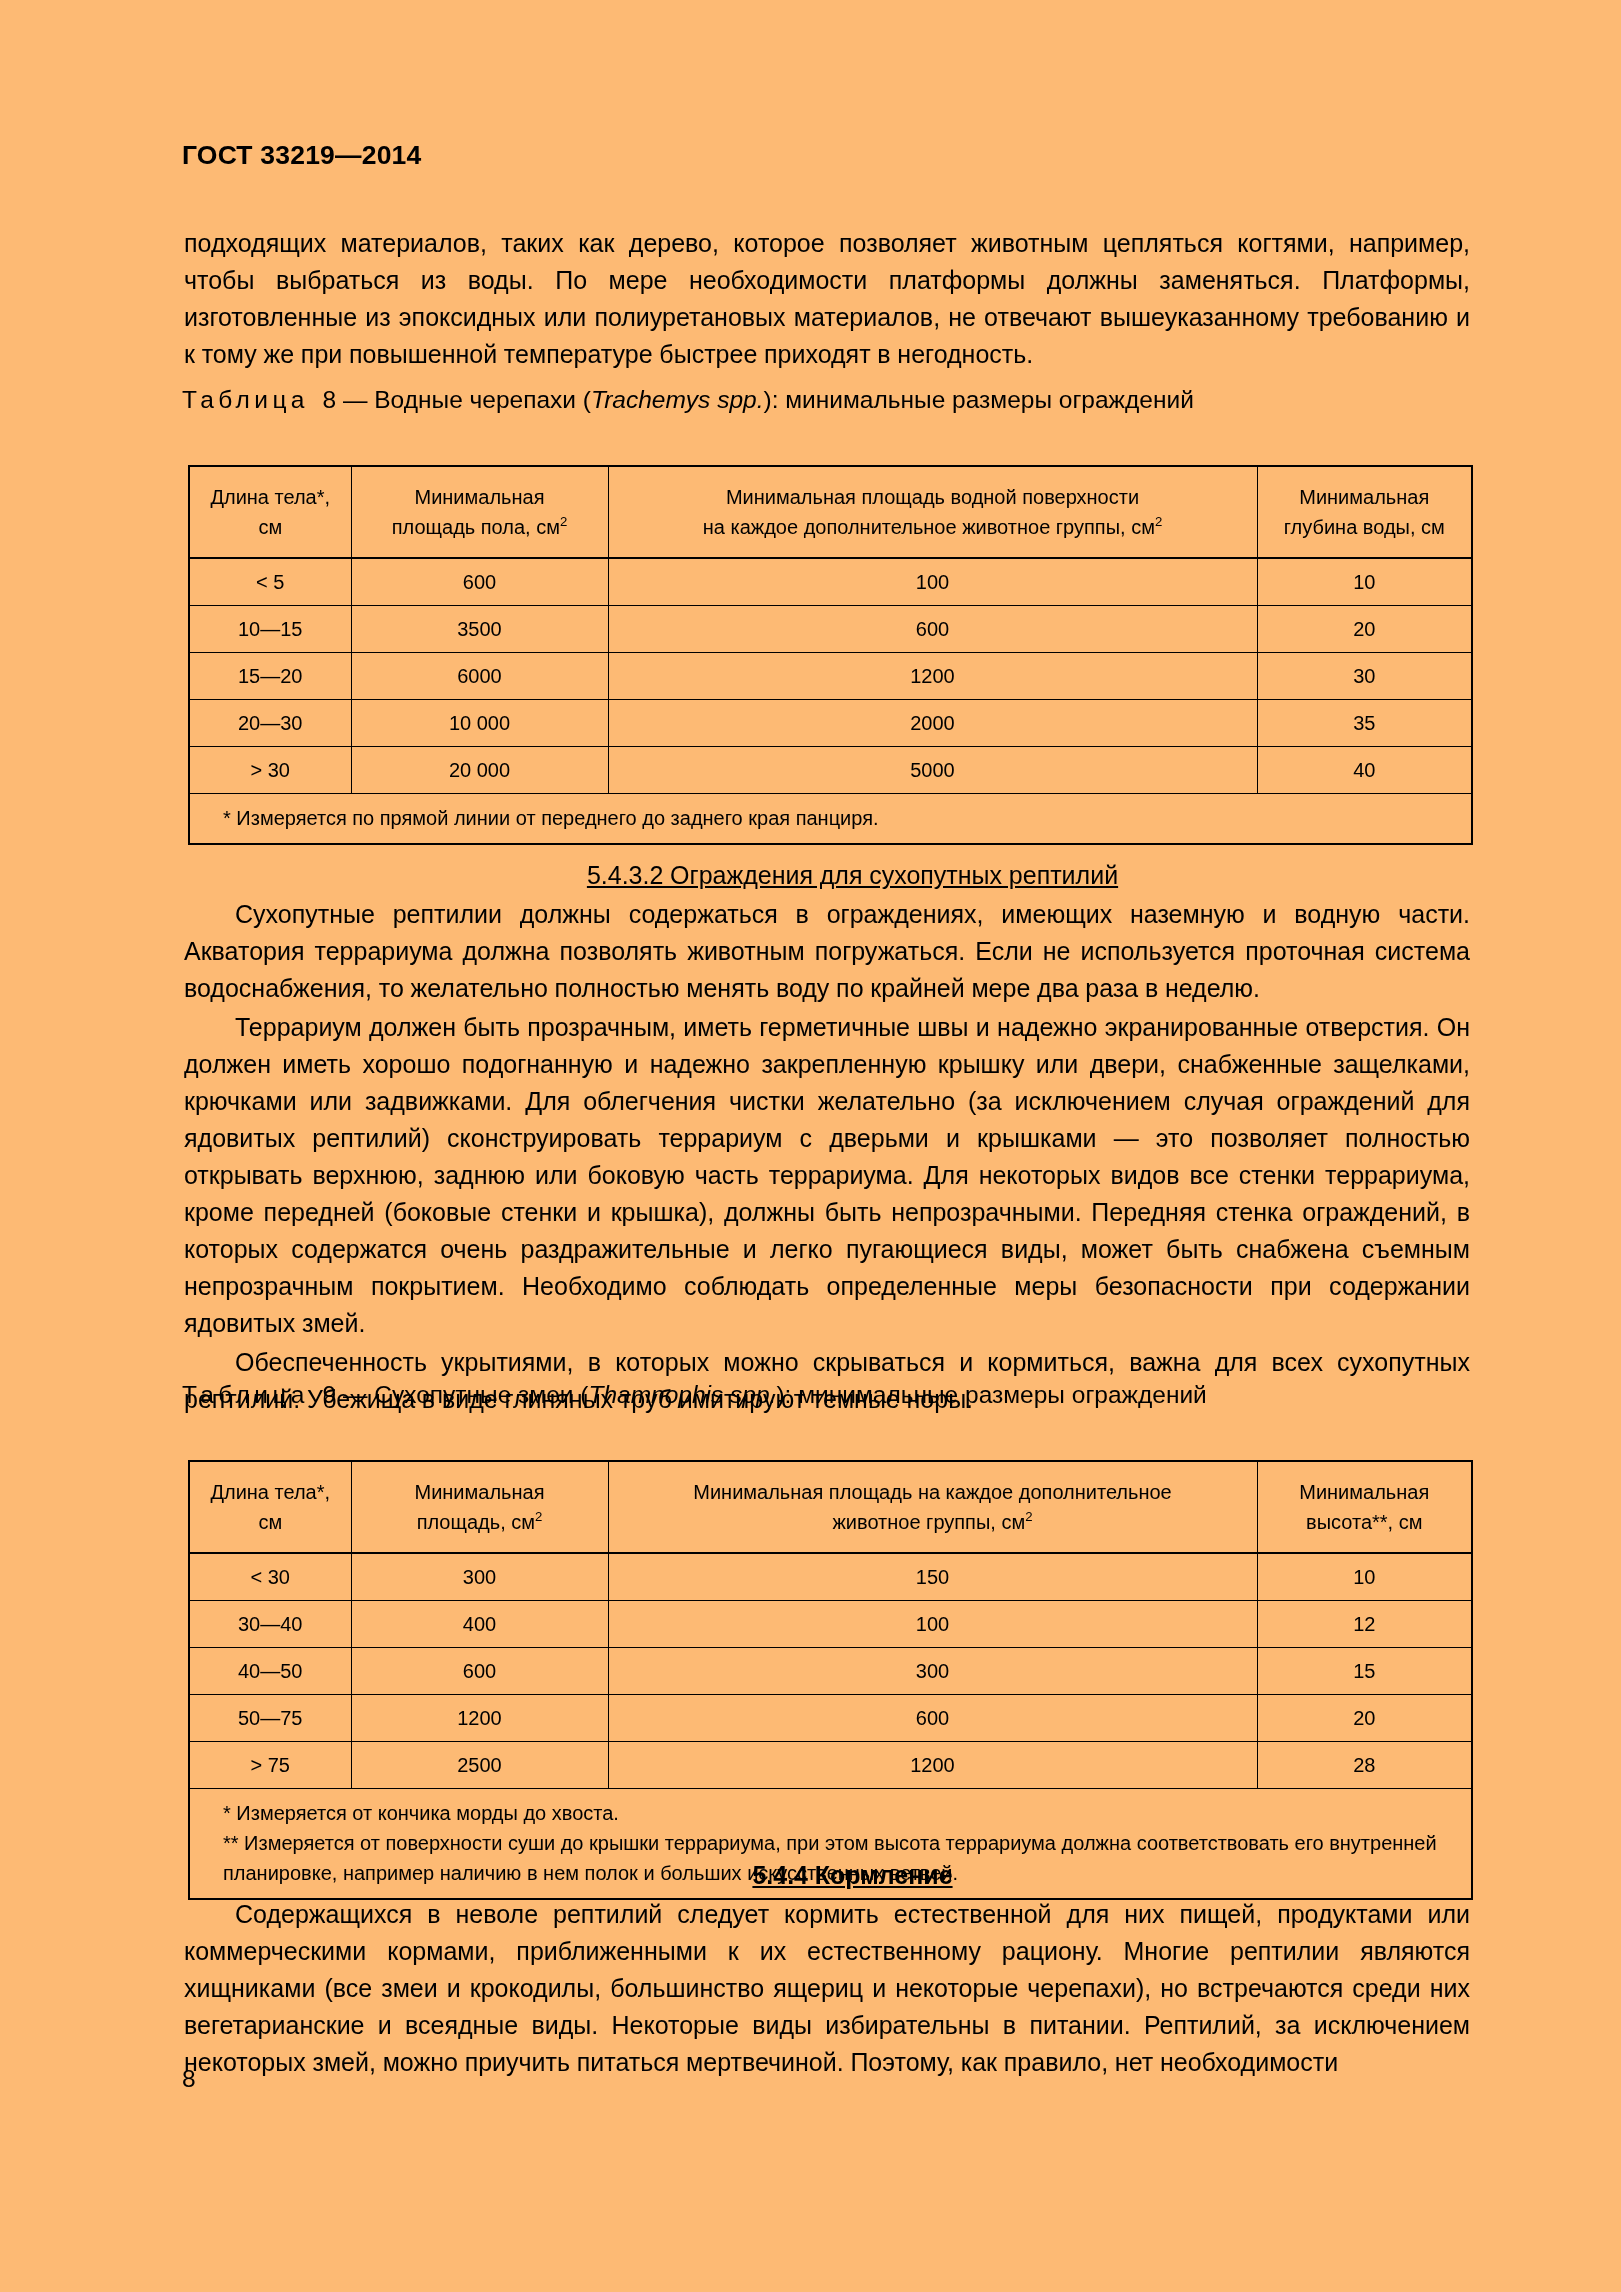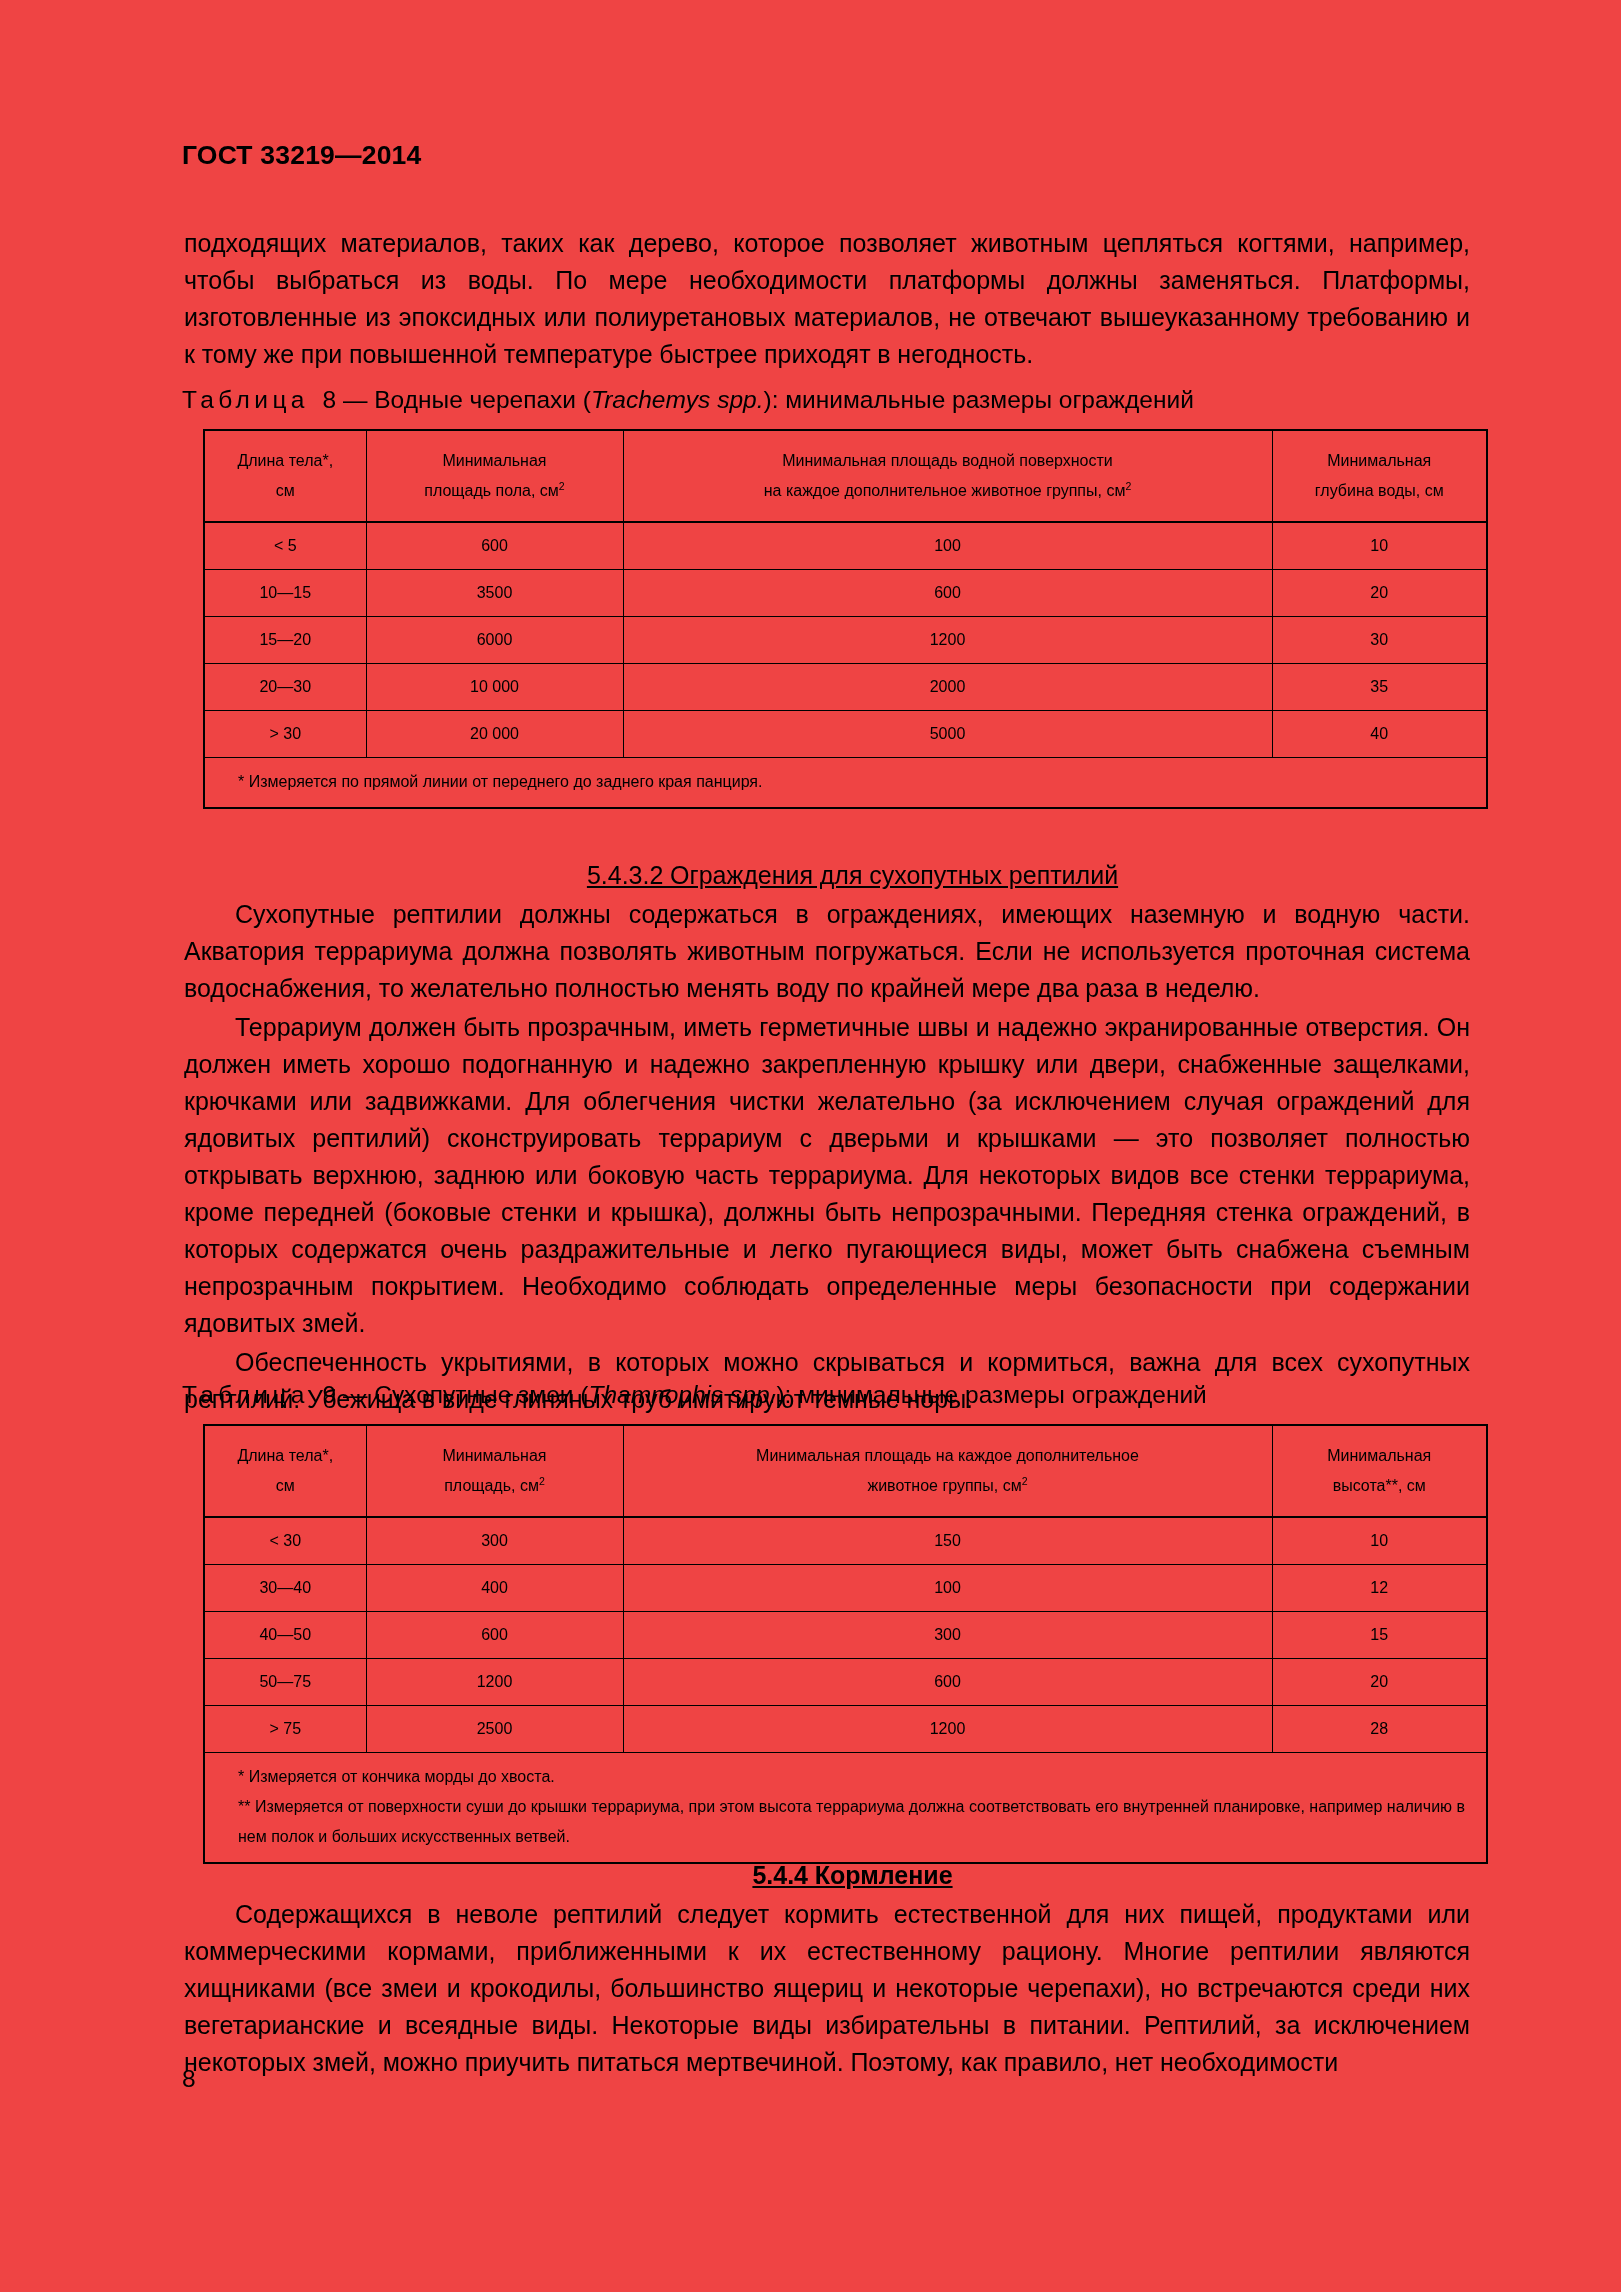--- a/index.html
+++ b/index.html
@@ -4,21 +4,21 @@
 <style>
   html, body {
     margin: 0;
     padding: 0;
     background: #ffffff;
   }
   .page {
     position: relative;
     width: 1621px;
     height: 2293px;
-    background: #ef4444;
+    background: #fdba74;
     font-family: "Liberation Sans", sans-serif;
     color: #000000;
     box-sizing: border-box;
     overflow: hidden;
   }
 
   
   .doc-header {
     position: absolute;
     left: 182px;
@@ -64,25 +64,26 @@
     line-height: 31px;
     white-space: nowrap;
   }
   .tbl-caption .sp {
     letter-spacing: 4.4px;
   }
 
   
   .gost-table {
     position: absolute;
-    left: 203px;
+    left: 188px;
     width: 1282px;
     border-collapse: collapse;
-    font-size: 16px;
+    font-size: 20px;
     table-layout: fixed;
+    margin-top: 36px;
   }
   .gost-table th,
   .gost-table td {
     border: 1.5px solid #000000;
     text-align: center;
     vertical-align: middle;
     font-weight: normal;
     padding: 0;
     line-height: 30px;
   }

